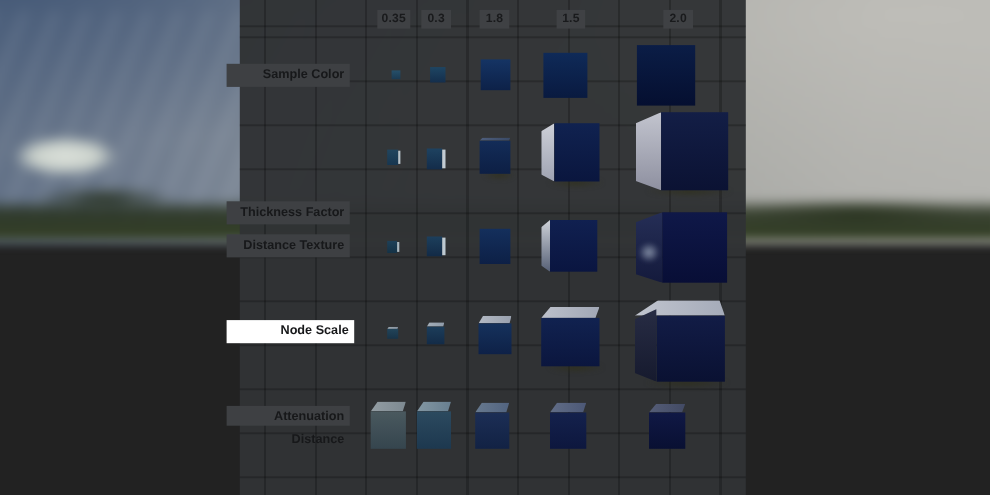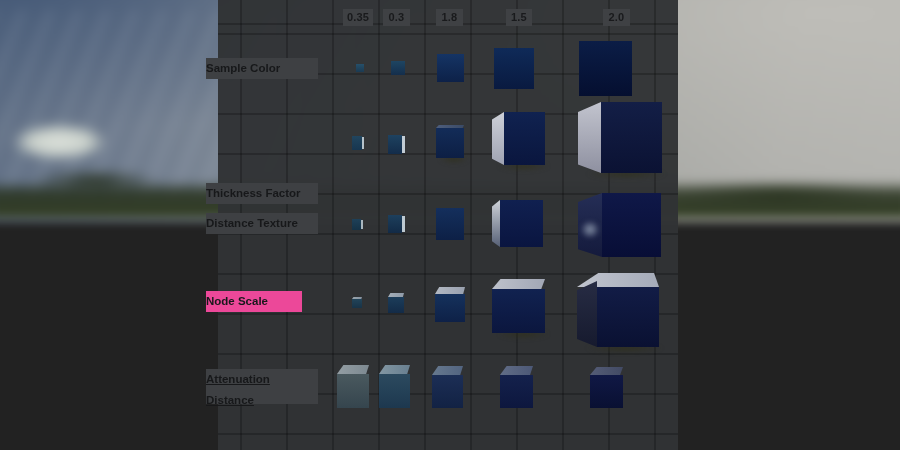--- a/index.html
+++ b/index.html
@@ -30,21 +30,21 @@
       radial-gradient(ellipse at 10% 100%, rgba(46,40,26,0.55) 0%, rgba(46,40,26,0) 55%),
       radial-gradient(ellipse at 85% 40%, rgba(96,108,56,0.35) 0%, rgba(96,108,56,0) 60%),
       linear-gradient(to bottom,#5e6739 0%,#57603​4 12%,#4c5330 30%,#454a2c 50%,#3e402a 72%,#383726 100%);}
   
   .panel{position:absolute;top:0;bottom:0;}
   
   .overlay{position:absolute;inset:0;}
   .col-header{position:absolute;background:#3f4144;color:#191a1c;
     font-weight:bold;font-size:11px;text-align:center;letter-spacing:.2px;}
   .row-label{position:absolute;background:#3e4043;color:#17181a;
-    font-weight:bold;font-size:11.5px;text-align:left;box-sizing:border-box;padding-right:5px;}
+    font-weight:bold;font-size:11.5px;text-align:right;box-sizing:border-box;padding-right:5px;}
   .cube{position:absolute;}
   .face{position:absolute;}
   .cube-shadow{position:absolute;
     background:radial-gradient(ellipse at 50% 50%, rgba(46,46,20,0.65) 0%, rgba(46,46,20,0) 70%);
     filter:blur(2px);}
   .patch{position:absolute;filter:blur(2px);
     background:radial-gradient(ellipse at 50% 50%, rgba(150,162,182,0.85) 0%, rgba(150,162,182,0) 70%);}
 </style>
 </head>
 <body>
@@ -67,22 +67,22 @@
         <div class="col-header" style="left: 343px; top: 9px; width: 30px; height: 17px; line-height: 17px;">0.35</div>
         <div class="col-header" style="left: 383px; top: 9px; width: 27px; height: 17px; line-height: 17px;">0.3</div>
         <div class="col-header" style="left: 436px; top: 9px; width: 27px; height: 17px; line-height: 17px;">1.8</div>
         <div class="col-header" style="left: 506px; top: 9px; width: 26px; height: 17px; line-height: 17px;">1.5</div>
         <div class="col-header" style="left: 603px; top: 9px; width: 27px; height: 17px; line-height: 17px;">2.0</div>
       </div>
     <div id="row-labels">
         <div class="row-label" style="left: 206px; top: 58px; width: 112px; height: 21px; line-height: 21px; background: rgb(62, 64, 67); color: rgb(23, 24, 26);">Sample Color</div>
         <div class="row-label" style="left: 206px; top: 136px; width: 112px; height: 21px; line-height: 21px; background: rgb(62, 64, 67); color: rgb(23, 24, 26); margin-top: 47px;">Thickness Factor</div>
         <div class="row-label" style="left: 206px; top: 213px; width: 112px; height: 21px; line-height: 21px; background: rgb(62, 64, 67); color: rgb(23, 24, 26);">Distance Texture</div>
-        <div class="row-label" style="left: 206px; top: 291px; width: 96px; height: 21px; line-height: 21px; background: #ec4899; color: rgb(23, 24, 26);">Node Scale</div>
-        <div class="row-label" style="left: 206px; top: 369px; width: 112px; height: 35px; line-height: 21px; background: rgb(62, 64, 67); color: rgb(23, 24, 26); text-decoration: underline;">Attenuation Distance</div>
+        <div class="row-label" style="left: 206px; top: 291px; width: 116px; height: 21px; line-height: 21px; background: #ffffff; color: rgb(23, 24, 26);">Node Scale</div>
+        <div class="row-label" style="left: 206px; top: 369px; width: 112px; height: 18px; line-height: 21px; background: rgb(62, 64, 67); color: rgb(23, 24, 26);">Attenuation Distance</div>
       </div>
     <div id="cubes">
         <div class="cube" style="left: 356px; top: 64px; width: 8px; height: 8px;">
           <div class="face" style="inset: 0px; background: linear-gradient(rgb(38, 80, 106), rgb(27, 58, 82));"></div>
         </div>
         <div class="cube" style="left: 391px; top: 61px; width: 14px; height: 14px;">
           <div class="face" style="inset: 0px; background: linear-gradient(rgb(30, 69, 98), rgb(20, 46, 76));"></div>
         </div>
         <div class="cube" style="left: 437px; top: 54px; width: 27px; height: 28px;">
           <div class="face" style="inset: 0px; background: linear-gradient(rgb(21, 52, 100), rgb(13, 33, 72));"></div>

